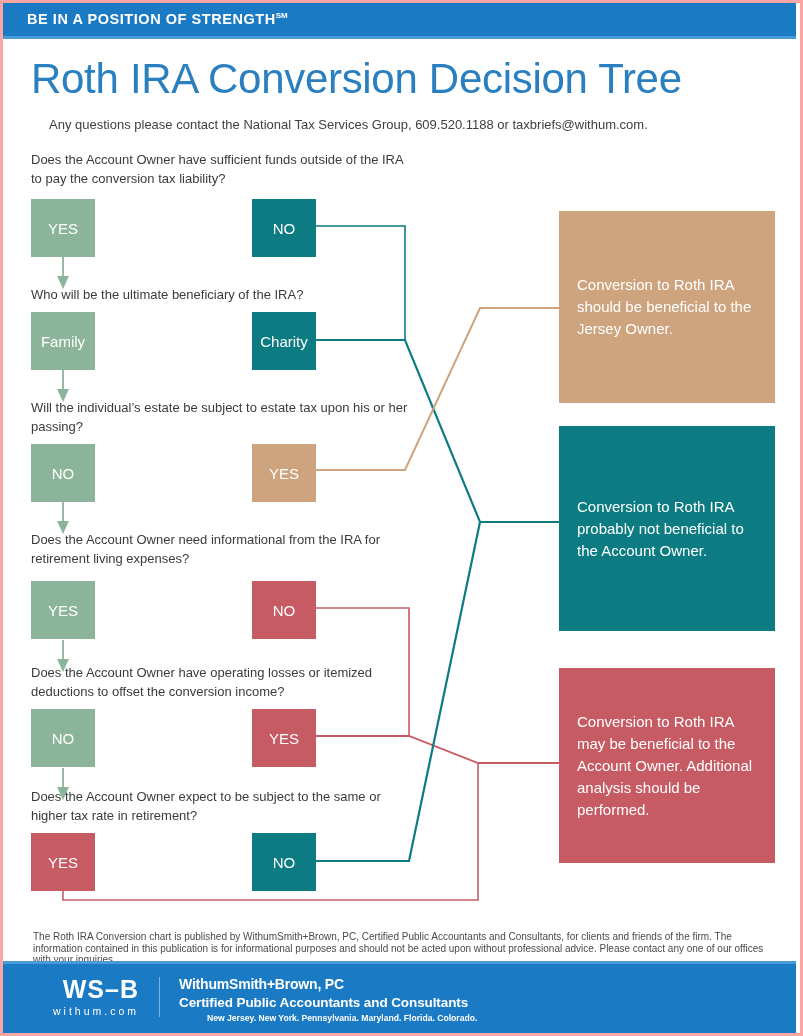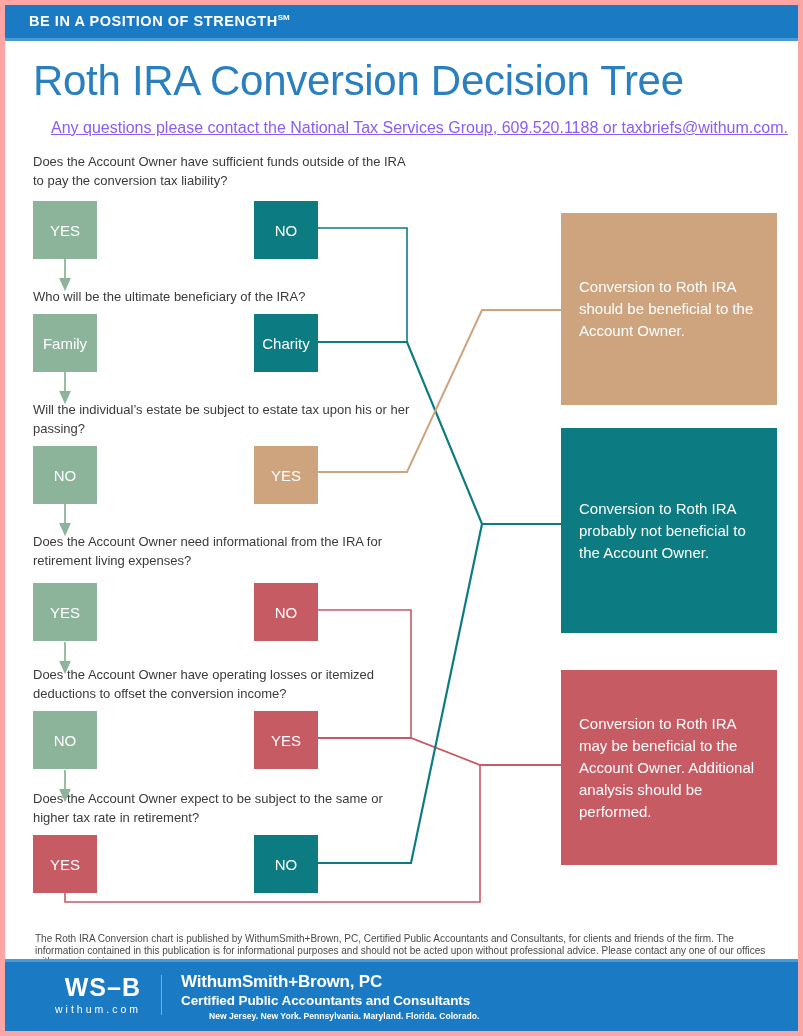--- a/index.html
+++ b/index.html
@@ -6,21 +6,21 @@
   body{
     width:803px;height:1036px;
     background:#1b7ac4;
     font-family:"Liberation Sans", sans-serif;
     overflow:hidden;
   }
   .page{
     position:relative;
     width:803px;height:1036px;
     box-sizing:border-box;
-    border:5px solid #fca5a5;
+    border:3px solid #fca5a5;
     background:#ffffff;
   }
   
   .banner{
     position:absolute;left:0;top:0;width:793px;height:33px;
     background:#1b7ac4;
   }
   .banner-text{
     position:absolute;left:24px;top:8px;
     color:#ffffff;font-size:14.5px;font-weight:bold;
@@ -31,21 +31,21 @@
     position:absolute;left:0;top:33px;width:793px;height:3px;background:#4a9ad6;
   }
   
   .title{
     position:absolute;left:28px;top:52px;
     font-size:42px;color:#2a7fc1;letter-spacing:-.3px;
     font-weight:400;white-space:nowrap;
   }
   .subtitle{
     position:absolute;left:46px;top:114px;
-    font-size:16px;color:#8b5cf6;white-space:nowrap;text-decoration:underline;
+    font-size:13px;color:#404040;white-space:nowrap;
   }
   
   .q{
     position:absolute;
     font-size:13px;color:#3b3b3b;line-height:18.5px;
     width:400px;
   }
   
   .box{
     position:absolute;width:64px;height:58px;
@@ -82,21 +82,21 @@
   }
   .logo-mark{
     font-size:25px;font-weight:bold;letter-spacing:1px;line-height:28px;
     font-family:"Liberation Sans", sans-serif;
   }
   .logo-url{font-size:10.5px;letter-spacing:3px;margin-top:2px;}
   .logo-div{
     position:absolute;left:156px;top:16px;width:1px;height:40px;background:#73b2e2;
   }
   .firm{position:absolute;left:176px;top:12px;color:#ffffff;}
-  .firm-1{font-size:17px;font-weight:bold;line-height:22px;letter-spacing:-.2px;}
+  .firm-1{font-size:14px;font-weight:bold;line-height:22px;letter-spacing:-.2px;}
   .firm-2{font-size:13.5px;font-weight:bold;line-height:16px;letter-spacing:-.1px;}
   .firm-3{font-size:8.6px;font-weight:bold;line-height:12px;margin-top:1px;margin-left:28px;}
 </style>
 </head>
 <body>
 
 <div class="page">
 
   <div class="banner">
     <div class="banner-text"><span>BE IN A POSITION OF STRENGTH</span><sup>SM</sup></div>
@@ -178,21 +178,21 @@
 
   <div class="q" style="left:28px;top:785px;width:380px;">Does the Account Owner expect to be subject to the same or higher tax rate in retirement?</div>
   <div class="box red" style="left:28px;top:830px;">
     <span>YES</span>
   </div>
   <div class="box teal" style="left:249px;top:830px;">
     <span>NO</span>
   </div>
 
   <div class="outcome tan" style="left:556px;top:208px;height:192px;">
-    <span>Conversion to Roth IRA should be beneficial to the Account Owner.</span>
+    <span>Conversion to Roth IRA should be beneficial to the Jersey Owner.</span>
   </div>
   <div class="outcome teal" style="left:556px;top:423px;height:205px;">
     <span>Conversion to Roth IRA probably not beneficial to the Account Owner.</span>
   </div>
   <div class="outcome red" style="left:556px;top:665px;height:195px;">
     <span>Conversion to Roth IRA may be beneficial to the Account Owner. Additional analysis should be performed.</span>
   </div>
 
   <div class="disclaimer">The Roth IRA Conversion chart is published by WithumSmith+Brown, PC, Certified Public Accountants and Consultants, for clients and friends of the firm. The information contained in this publication is for informational purposes and should not be acted upon without professional advice. Please contact any one of our offices with your inquiries.</div>
 

